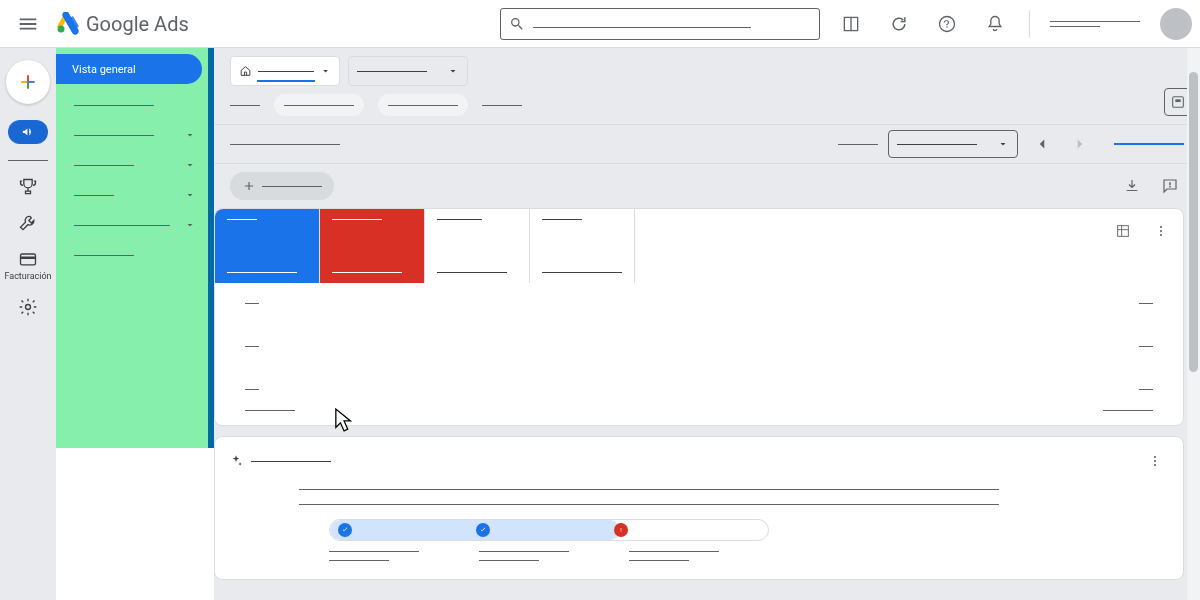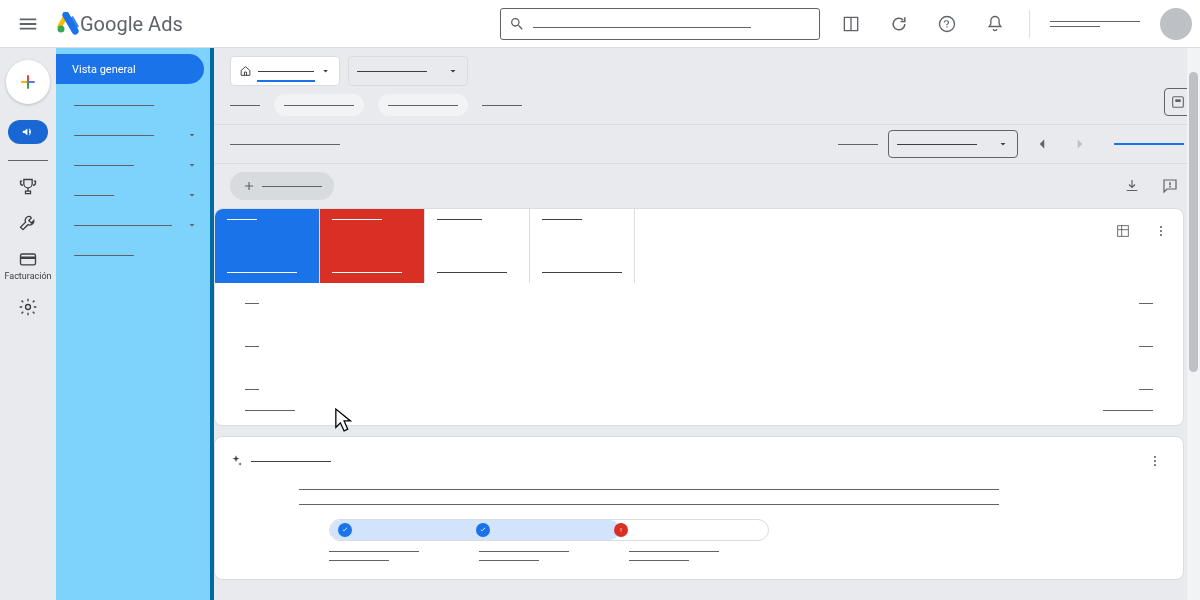--- a/index.html
+++ b/index.html
@@ -1,21 +1,21 @@
 <!DOCTYPE html>
 <html><head>
 <meta charset="utf-8">
 <style>
 * { margin: 0; padding: 0; box-sizing: border-box; font-family: 'Roboto', Arial, sans-serif; }
 body { width: 1200px; height: 600px; overflow: hidden; background: #fff; position: relative; }
 
 
 .header { height: 48px; border-bottom: 1px solid #dadce0; display: flex; align-items: center; padding: 0 8px; gap: 8px; }
 .menu-icon { width: 40px; height: 40px; display: flex; align-items: center; justify-content: center; cursor: pointer; border-radius: 50%; }
-.logo-wrap { display: flex; align-items: center; gap: 0; }
+.logo-wrap { display: flex; align-items: center; gap: 6px; }
 .logo-svg { width: 24px; height: 24px; }
 .logo-text { font-size: 20px; color: #5f6368; }
 .search-box { width: 320px; height: 32px; border: 1px solid #5f6368; border-radius: 3px; display: flex; align-items: center; padding: 0 8px; gap: 8px; position: absolute; left: 500px; top: 8px; }
 .search-box svg { width: 16px; height: 16px; }
 .search-box .line { flex: 1; border-top: 1.2px solid #5f6368; margin-top: 6px; margin-right: 60px; }
 .header-icons { display: flex; align-items: center; gap: 20px; margin-left: auto; }
 .header-icon { width: 28px; height: 28px; display: flex; align-items: center; justify-content: center; cursor: pointer; color: #5f6368; }
 .vsep { width: 1px; height: 28px; background: #dadce0; }
 .acct-block { display: flex; flex-direction: column; gap: 4px; width: 90px; }
 .acct-line { border-top: 1px solid #5f6368; }
@@ -24,21 +24,21 @@
 
 .rail { position: absolute; left: 0; top: 48px; width: 56px; height: 552px; background: #e8eaed; display: flex; flex-direction: column; align-items: center; padding-top: 12px; gap: 16px; }
 .rail-btn { width: 36px; height: 36px; border-radius: 50%; display: flex; align-items: center; justify-content: center; cursor: pointer; }
 .rail-btn.plus { background: #fff; box-shadow: 0 1px 3px rgba(0,0,0,.2); width: 44px; height: 44px; }
 .rail-btn.active { background: #1967d2; border-radius: 16px; width: 40px; height: 24px; }
 .rail-item { display: flex; flex-direction: column; align-items: center; gap: 2px; cursor: pointer; }
 .rail-label { font-size: 9px; color: #3c4043; }
 .rail-sep { width: 40px; height: 1px; background: #5f6368; }
 
 
-.sidebar { position: absolute; left: 56px; top: 48px; width: 158px; height: 552px; background: #7dd3fc; border-right: 4px solid #0369a1; }
+.sidebar { position: absolute; left: 56px; top: 48px; width: 158px; height: 400px; background: #86efac; border-right: 6px solid #0369a1; }
 .sidebar-pill { height: 30px; background: #1a73e8; color: #fff; font-size: 11px; display: flex; align-items: center; padding: 0 16px; border-radius: 0 16px 16px 0; margin: 6px 6px 6px 0; cursor: pointer; }
 .sidebar-item { height: 30px; display: flex; align-items: center; justify-content: space-between; padding: 0 12px 0 18px; cursor: pointer; }
 .sidebar-line { flex: 1; border-top: 1px solid #5f6368; margin-right: 14px; max-width: 80px; }
 .sidebar-chev svg { width: 12px; height: 12px; }
 .sidebar-item.noarrow .sidebar-chev { visibility: hidden; }
 
 
 .main { position: absolute; left: 214px; top: 48px; width: 986px; height: 552px; background: #e8eaed; overflow: hidden; }
 .scope-row { display: flex; align-items: center; gap: 8px; padding: 8px 16px; }
 .scope-dd { height: 30px; background: #fff; border: 1px solid #dadce0; border-radius: 4px; display: flex; align-items: center; padding: 0 8px; gap: 6px; cursor: pointer; }

